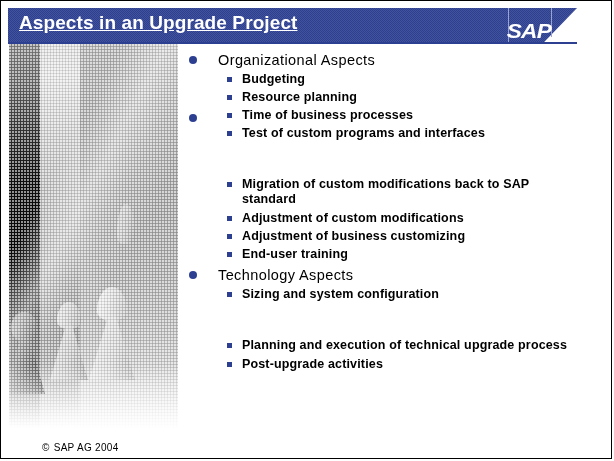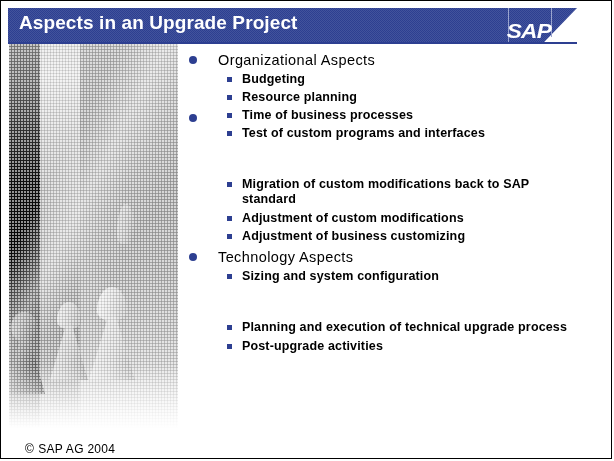--- a/index.html
+++ b/index.html
@@ -86,20 +86,21 @@
   #header-title {
     position: absolute;
     left: 11px;
     top: 4px;
     color: #ffffff;
     font-size: 19px;
     font-weight: bold;
     letter-spacing: 0.1px;
     white-space: nowrap;
     font-family: "Liberation Sans", sans-serif;
+    text-decoration: underline;
   }
   #sap-logo {
     position: absolute;
     left: 497px;
     top: 11px;
     width: 48px;
     color: #ffffff;
     font-size: 21px;
     font-weight: bold;
     font-style: italic;
@@ -246,23 +247,23 @@
     top: 5px;
     width: 5px;
     height: 5px;
     background: #2d3f91;
   }
   .l2.wrap { margin-bottom: 4px; margin-top: 36px; }
 
   
   #footer {
     position: absolute;
-    left: 24px;
+    left: 41px;
     top: 441px;
-    font-size: 12px;
+    font-size: 10px;
     color: #000000;
     white-space: nowrap;
     letter-spacing: 0.3px;
   }
   #footer .copy-mark { margin-right: 4px; }
 </style>
 </head>
 <body>
 
 <div id="slide">
@@ -327,20 +328,24 @@
       <span>Migration of custom modifications back to SAP standard</span>
     </div>
     <div class="l2">
       <span class="bullet"></span>
       <span>Adjustment of custom modifications</span>
     </div>
     <div class="l2">
       <span class="bullet"></span>
       <span>Adjustment of business customizing</span>
     </div>
+    <div class="l2">
+      <span class="bullet"></span>
+      <span>End-user training</span>
+    </div>
 
     <div class="l1">
       <span class="bullet"></span>
       <span>Technology Aspects</span>
     </div>
     <div class="l2">
       <span class="bullet"></span>
       <span>Sizing and system configuration</span>
     </div>
     <div class="l2 wrap">

